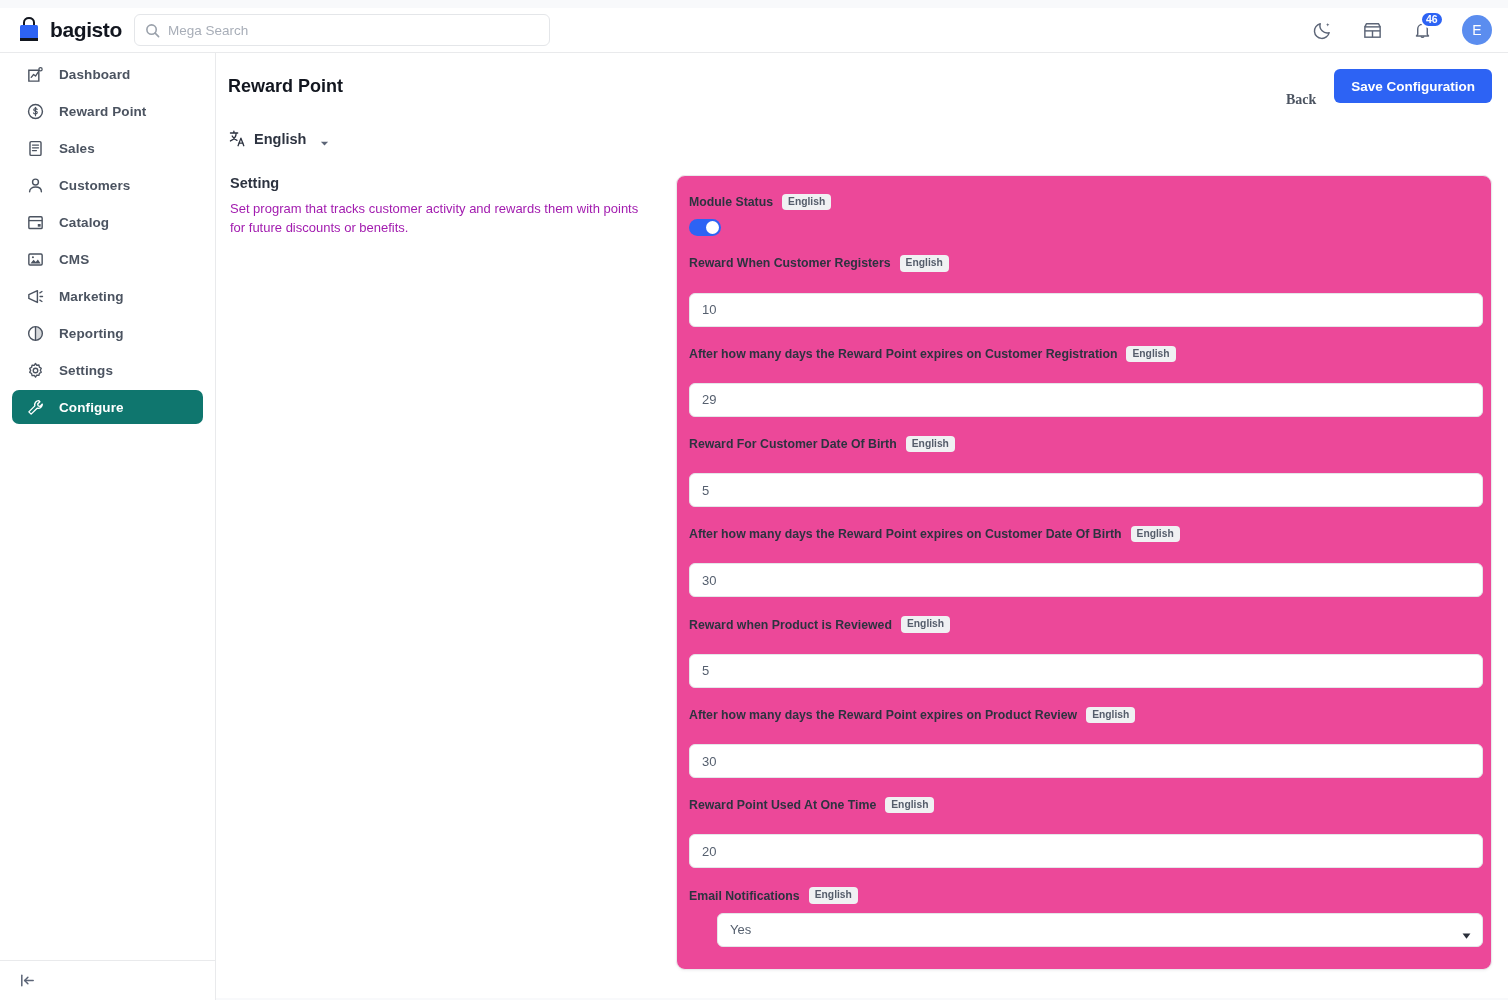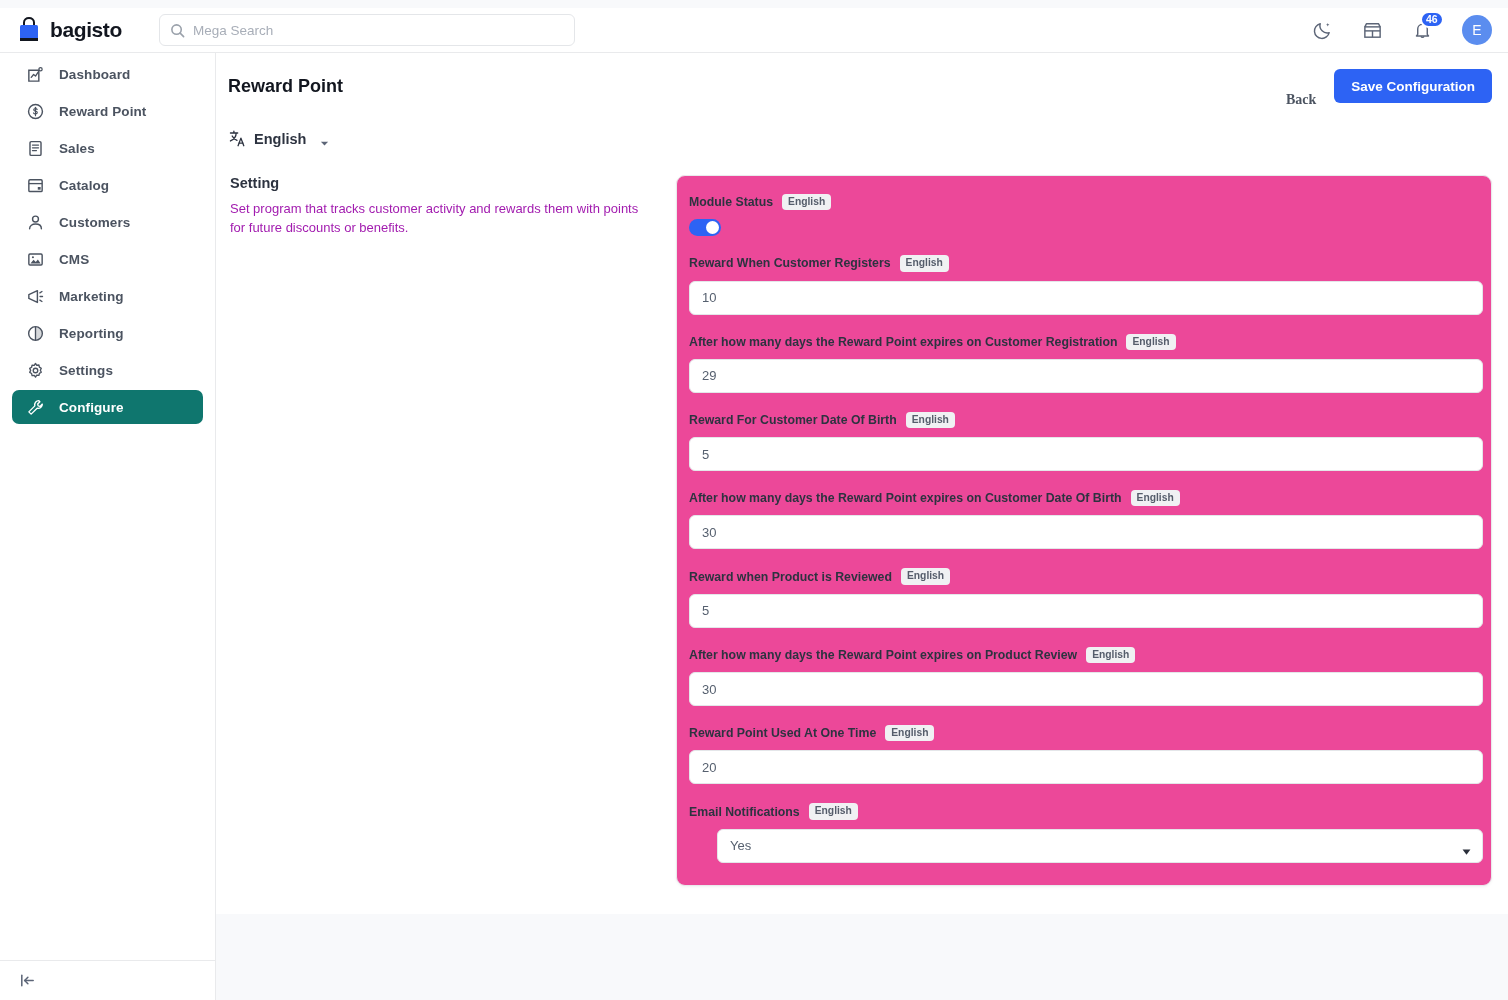--- a/index.html
+++ b/index.html
@@ -19,21 +19,21 @@
     display: flex; align-items: center;
     z-index: 20;
   }
   .brand { display: flex; align-items: center; gap: 8px; margin-left: 16px; width: 110px; }
   .brand-logo { width: 26px; height: 28px; display: block; }
   .brand-name {
     font-size: 21px; font-weight: bold; color: #12161f;
     letter-spacing: -0.4px;
   }
   .search-wrap {
-    margin-left: 33px;
+    margin-left: 8px;
     width: 416px; height: 32px;
     border: 1px solid #e4e6e9; border-radius: 6px;
     background: #fff;
     display: flex; align-items: center; gap: 8px;
     padding: 0 10px;
   }
   .search-icon { width: 15px; height: 15px; flex: none; color: #9aa1ab; }
   .search-input {
     border: 0; outline: none; background: transparent;
     font-family: "Liberation Sans", sans-serif;
@@ -175,21 +175,21 @@
     background: #2d63f4; border-radius: 10px;
     position: relative; cursor: pointer;
   }
   .toggle .knob {
     position: absolute; top: 2px; right: 2px;
     width: 13px; height: 13px;
     background: #fff; border-radius: 50%;
   }
 
   .txt-input {
-    margin-top: 9px;
+    margin-top: 21px;
     display: block;
     width: 100%; height: 34px;
     border: 1px solid #e4e6e9; border-radius: 6px;
     background: #fff;
     padding: 0 12px;
     font-family: "Liberation Sans", sans-serif;
     font-size: 13px; color: #56606f;
     outline: none;
   }
   .select-wrap { position: relative; margin-top: 9px; margin-left: 28px; }
@@ -296,36 +296,36 @@
           <line x1="6.8" y1="9.3" x2="13.2" y2="9.3" stroke="currentColor" stroke-width="1.3" stroke-linecap="round"></line>
           <line x1="6.8" y1="12.2" x2="11" y2="12.2" stroke="currentColor" stroke-width="1.3" stroke-linecap="round"></line>
         </svg>
       </span>
       <span class="nav-label">Sales</span>
     </div>
 
     <div class="nav-item">
       <span class="ni-icon">
         <svg viewBox="0 0 20 20" fill="none" xmlns="http://www.w3.org/2000/svg">
+          <circle cx="10" cy="6.4" r="3.1" stroke="currentColor" stroke-width="1.5" fill="none"></circle>
+          <path d="M3.8 16.6c0-3.3 2.8-5 6.2-5s6.2 1.7 6.2 5" stroke="currentColor" stroke-width="1.5" fill="none" stroke-linecap="round"></path>
+        </svg>
+      </span>
+      <span class="nav-label">Customers</span>
+    </div>
+
+    <div class="nav-item">
+      <span class="ni-icon">
+        <svg viewBox="0 0 20 20" fill="none" xmlns="http://www.w3.org/2000/svg">
           <rect x="3" y="4" width="14" height="12.4" rx="1.2" stroke="currentColor" stroke-width="1.5" fill="none"></rect>
           <line x1="3" y1="8" x2="17" y2="8" stroke="currentColor" stroke-width="1.4"></line>
           <rect x="12.4" y="11.6" width="3" height="2.8" fill="currentColor"></rect>
         </svg>
       </span>
       <span class="nav-label">Catalog</span>
-    </div>
-
-    <div class="nav-item">
-      <span class="ni-icon">
-        <svg viewBox="0 0 20 20" fill="none" xmlns="http://www.w3.org/2000/svg">
-          <circle cx="10" cy="6.4" r="3.1" stroke="currentColor" stroke-width="1.5" fill="none"></circle>
-          <path d="M3.8 16.6c0-3.3 2.8-5 6.2-5s6.2 1.7 6.2 5" stroke="currentColor" stroke-width="1.5" fill="none" stroke-linecap="round"></path>
-        </svg>
-      </span>
-      <span class="nav-label">Customers</span>
     </div>
 
     <div class="nav-item">
       <span class="ni-icon">
         <svg viewBox="0 0 20 20" fill="none" xmlns="http://www.w3.org/2000/svg">
           <rect x="3" y="4.2" width="14" height="11.6" rx="1.2" stroke="currentColor" stroke-width="1.5" fill="none"></rect>
           <path d="M4.6 14.2 8 10.3l2.3 2.4 2.2-2.6 2.9 4.1" fill="currentColor"></path>
           <circle cx="7.3" cy="7.7" r="1.1" fill="currentColor"></circle>
         </svg>
       </span>

